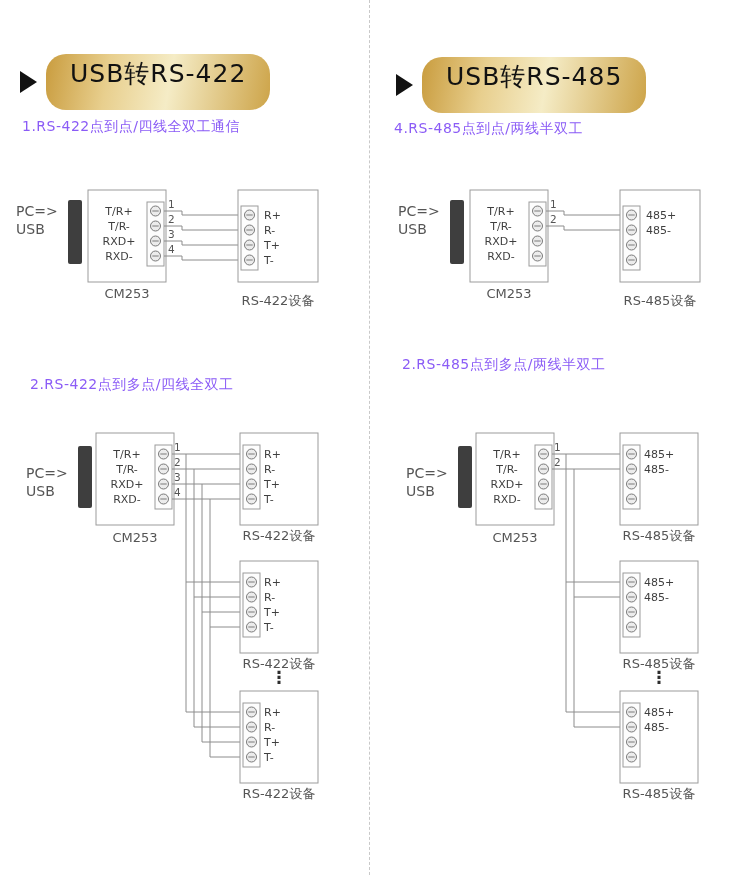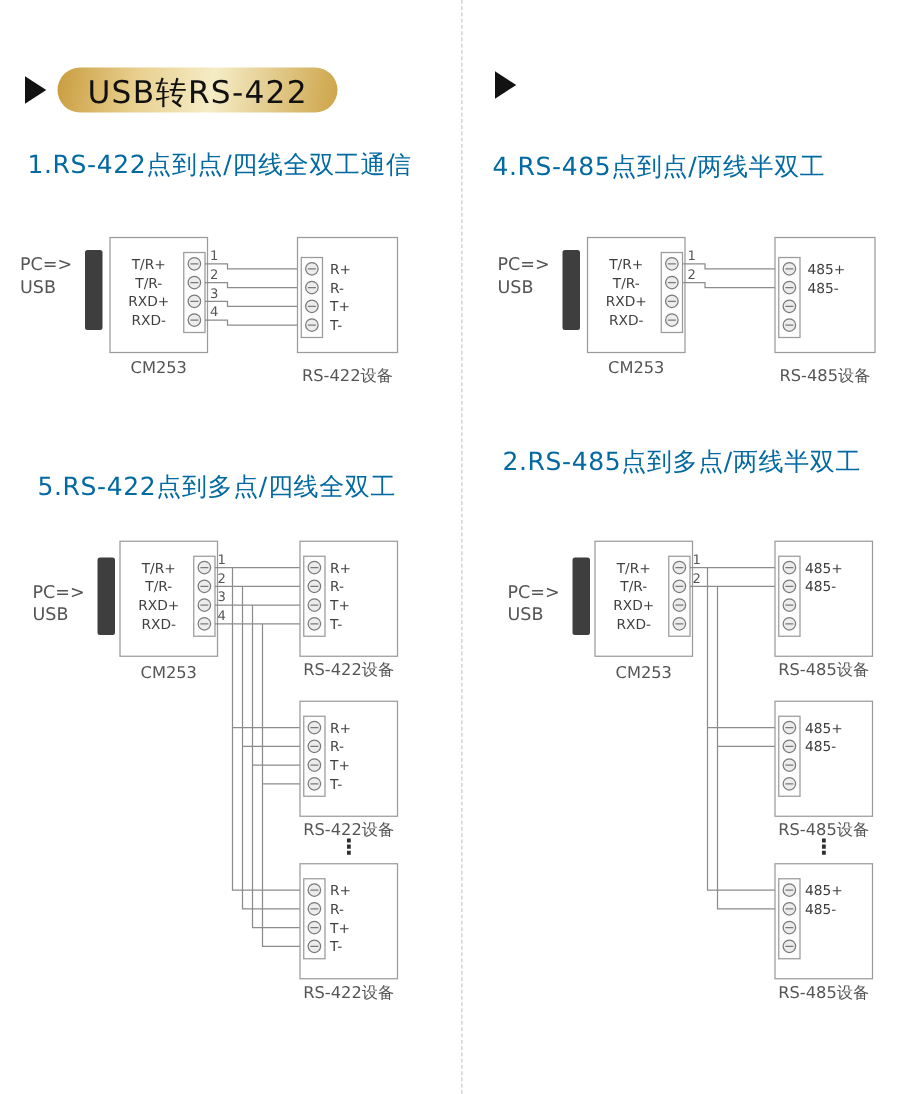--- a/index.html
+++ b/index.html
@@ -2,24 +2,24 @@
 <html><head>
 <meta charset="utf-8">
 <style>
   *{box-sizing:border-box}
   html,body{margin:0;padding:0}
   body{width:737px;height:875px;background:#ffffff;position:relative;overflow:hidden;
        font-family:"DejaVu Sans","Liberation Sans",sans-serif;color:#141414}
   .divider{position:absolute;left:369px;top:0;height:875px;width:0;border-left:1px dashed #c9c9c9}
   .header{position:absolute;display:flex;align-items:center;gap:9px}
   .tri{width:0;height:0;border-top:11px solid transparent;border-bottom:11px solid transparent;border-left:17px solid #121212}
-  .pill{display:inline-block;padding:3px 24px 0;border-radius:20px;
+  .pill{display:inline-block;padding:3px 24px 20px;border-radius:20px;
         background:linear-gradient(100deg,#c99c3e 0%,#e8cf8e 28%,#f5ecc6 55%,#cda449 100%);
         font-size:25px;color:#111;letter-spacing:1px;white-space:nowrap}
-  .sec-title{position:absolute;font-size:20px;color:#0369a1;letter-spacing:.5px;white-space:nowrap}
+  .sec-title{position:absolute;font-size:14px;color:#8b5cf6;letter-spacing:.5px;white-space:nowrap}
   .diagram{position:absolute}
   svg text{font-family:"DejaVu Sans","Liberation Sans",sans-serif}
   .box{fill:#ffffff;stroke:#9b9b9b;stroke-width:1}
   .strip{fill:#fdfdfd;stroke:#9b9b9b;stroke-width:1}
   .term{fill:#ececec;stroke:#7a7a7a;stroke-width:1}
   .slot{stroke:#7a7a7a;stroke-width:1}
   .usbbar{fill:#3e3e3e}
   .wirelines path{fill:none;stroke:#8c8c8c;stroke-width:1}
   .pc{font-size:14px;fill:#555}
   .pin{font-size:11px;fill:#3f3f3f}
@@ -86,21 +86,21 @@
     <use href="#term-sym" x="241.5" y="96"></use>
     <text x="256" y="55" class="pin">R+</text>
     <text x="256" y="70" class="pin">R-</text>
     <text x="256" y="85" class="pin">T+</text>
     <text x="256" y="100" class="pin">T-</text>
     <text x="270" y="141" class="cap mid">RS-422设备</text>
   </g>
 </svg>
 </div>
 
-<div class="sec-title" style="left:30px;top:376px">5.RS-422点到多点/四线全双工</div>
+<div class="sec-title" style="left:30px;top:376px">2.RS-422点到多点/四线全双工</div>
 
 <div class="diagram" style="left:8px;top:420px;width:350px;height:404px">
 <svg width="350" height="404" viewBox="0 0 350 404">
   <text x="18" y="58" class="pc">PC=&gt;</text>
   <text x="18" y="76" class="pc">USB</text>
   <rect x="70" y="26" width="14" height="62" rx="2" class="usbbar"></rect>
   <g>
     <rect x="88" y="13" width="78" height="92" class="box"></rect>
     <rect x="147" y="25" width="17" height="64" class="strip"></rect>
     <use href="#term-sym" x="155.5" y="34"></use>
@@ -165,20 +165,21 @@
     <text x="256" y="311" class="pin">R-</text>
     <text x="256" y="326" class="pin">T+</text>
     <text x="256" y="341" class="pin">T-</text>
     <text x="271" y="378" class="cap mid">RS-422设备</text>
   </g>
 </svg>
 </div>
 
 <div class="header" style="left:396px;top:57px">
   <span class="tri"></span>
+  <span class="pill"><span>USB转RS-485</span></span>
 </div>
 
 <div class="sec-title" style="left:394px;top:120px">4.RS-485点到点/两线半双工</div>
 
 <div class="diagram" style="left:390px;top:164px;width:345px;height:155px">
 <svg width="345" height="155" viewBox="0 0 345 155">
   <text x="8" y="52" class="pc">PC=&gt;</text>
   <text x="8" y="70" class="pc">USB</text>
   <rect x="60" y="36" width="14" height="64" rx="2" class="usbbar"></rect>
   <g>

